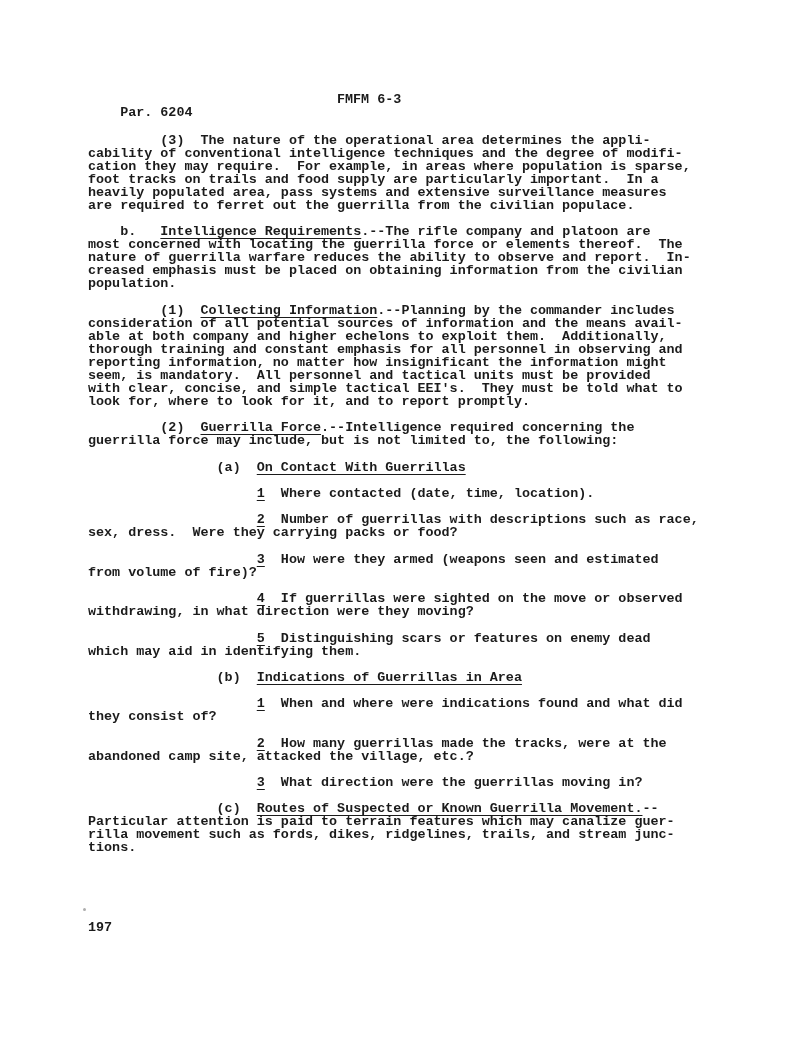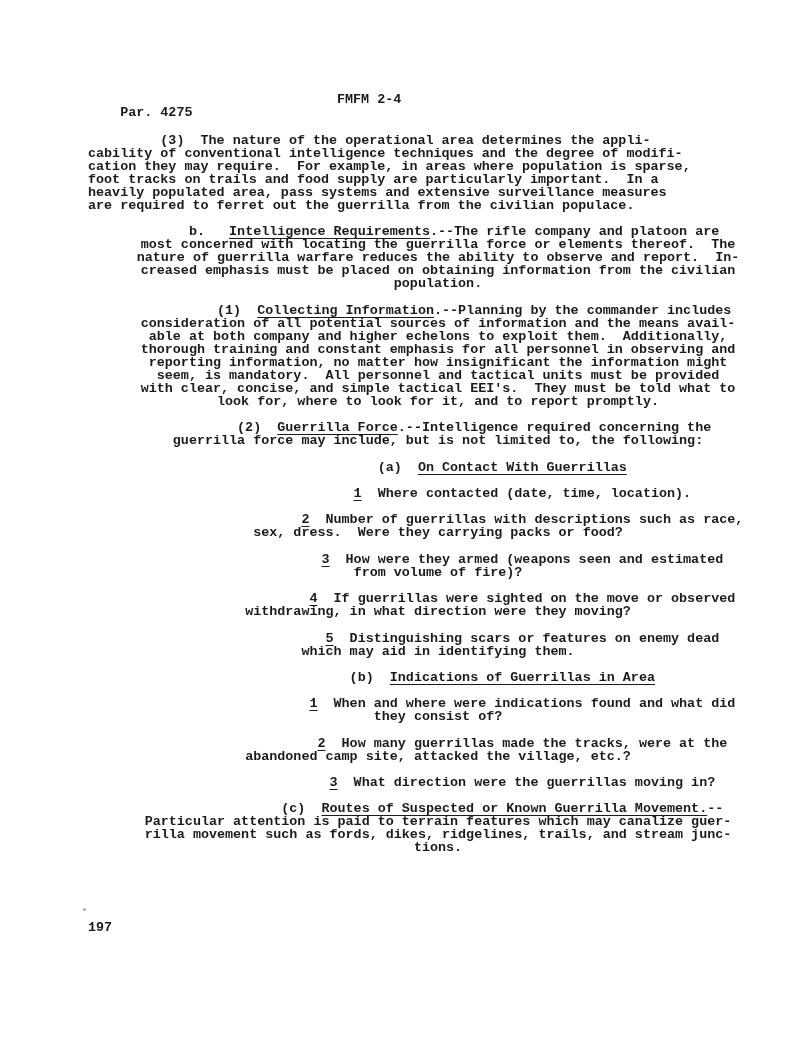--- a/index.html
+++ b/index.html
@@ -33,21 +33,21 @@
     left: 249px;
     top: 0;
   }
   .body-text {
     position: absolute;
     left: 88px;
     top: 134px;
     width: 700px;
     white-space: pre;
   }
-  .para + .para { margin-top: 13.4px; text-align: center; }
+  .para + .para { margin-top: 13.4px; }
   .line {
     height: 13px;
     white-space: pre;
   }
   .u {
     text-decoration: underline;
     text-underline-offset: 2.5px;
     text-decoration-thickness: 1.4px;
   }
   .page-number {
@@ -65,22 +65,22 @@
     background: #8a8a8a;
     opacity: 0.7;
   }
 </style>
 </head>
 <body>
 
 <div class="page">
 
   <div class="header-row">
-    <span class="hdr-left">Par. 4275</span>
-    <span class="hdr-center">FMFM 2-4</span>
+    <span class="hdr-left">Par. 6204</span>
+    <span class="hdr-center">FMFM 6-3</span>
   </div>
 
   <div class="body-text" id="body-text"><div class="para"><div class="line"><span class="">         (3)  The nature of the operational area determines the appli-</span></div><div class="line"><span class="">cability of conventional intelligence techniques and the degree of modifi-</span></div><div class="line"><span class="">cation they may require.  For example, in areas where population is sparse,</span></div><div class="line"><span class="">foot tracks on trails and food supply are particularly important.  In a</span></div><div class="line"><span class="">heavily populated area, pass systems and extensive surveillance measures</span></div><div class="line"><span class="">are required to ferret out the guerrilla from the civilian populace.</span></div></div><div class="para"><div class="line"><span class="">    b.   </span><span class="u">Intelligence Requirements</span><span class="">.--The rifle company and platoon are</span></div><div class="line"><span class="">most concerned with locating the guerrilla force or elements thereof.  The</span></div><div class="line"><span class="">nature of guerrilla warfare reduces the ability to observe and report.  In-</span></div><div class="line"><span class="">creased emphasis must be placed on obtaining information from the civilian</span></div><div class="line"><span class="">population.</span></div></div><div class="para"><div class="line"><span class="">         (1)  </span><span class="u">Collecting Information</span><span class="">.--Planning by the commander includes</span></div><div class="line"><span class="">consideration of all potential sources of information and the means avail-</span></div><div class="line"><span class="">able at both company and higher echelons to exploit them.  Additionally,</span></div><div class="line"><span class="">thorough training and constant emphasis for all personnel in observing and</span></div><div class="line"><span class="">reporting information, no matter how insignificant the information might</span></div><div class="line"><span class="">seem, is mandatory.  All personnel and tactical units must be provided</span></div><div class="line"><span class="">with clear, concise, and simple tactical EEI's.  They must be told what to</span></div><div class="line"><span class="">look for, where to look for it, and to report promptly.</span></div></div><div class="para"><div class="line"><span class="">         (2)  </span><span class="u">Guerrilla Force</span><span class="">.--Intelligence required concerning the</span></div><div class="line"><span class="">guerrilla force may include, but is not limited to, the following:</span></div></div><div class="para"><div class="line"><span class="">                (a)  </span><span class="u">On Contact With Guerrillas</span></div></div><div class="para"><div class="line"><span class="">                     </span><span class="u">1</span><span class="">  Where contacted (date, time, location).</span></div></div><div class="para"><div class="line"><span class="">                     </span><span class="u">2</span><span class="">  Number of guerrillas with descriptions such as race,</span></div><div class="line"><span class="">sex, dress.  Were they carrying packs or food?</span></div></div><div class="para"><div class="line"><span class="">                     </span><span class="u">3</span><span class="">  How were they armed (weapons seen and estimated</span></div><div class="line"><span class="">from volume of fire)?</span></div></div><div class="para"><div class="line"><span class="">                     </span><span class="u">4</span><span class="">  If guerrillas were sighted on the move or observed</span></div><div class="line"><span class="">withdrawing, in what direction were they moving?</span></div></div><div class="para"><div class="line"><span class="">                     </span><span class="u">5</span><span class="">  Distinguishing scars or features on enemy dead</span></div><div class="line"><span class="">which may aid in identifying them.</span></div></div><div class="para"><div class="line"><span class="">                (b)  </span><span class="u">Indications of Guerrillas in Area</span></div></div><div class="para"><div class="line"><span class="">                     </span><span class="u">1</span><span class="">  When and where were indications found and what did</span></div><div class="line"><span class="">they consist of?</span></div></div><div class="para"><div class="line"><span class="">                     </span><span class="u">2</span><span class="">  How many guerrillas made the tracks, were at the</span></div><div class="line"><span class="">abandoned camp site, attacked the village, etc.?</span></div></div><div class="para"><div class="line"><span class="">                     </span><span class="u">3</span><span class="">  What direction were the guerrillas moving in?</span></div></div><div class="para"><div class="line"><span class="">                (c)  </span><span class="u">Routes of Suspected or Known Guerrilla Movement.</span><span class="">--</span></div><div class="line"><span class="">Particular attention is paid to terrain features which may canalize guer-</span></div><div class="line"><span class="">rilla movement such as fords, dikes, ridgelines, trails, and stream junc-</span></div><div class="line"><span class="">tions.</span></div></div></div>
 
   <div class="page-number">197</div>
 
   <div class="artifact-dot"></div>
 
 </div>
 

